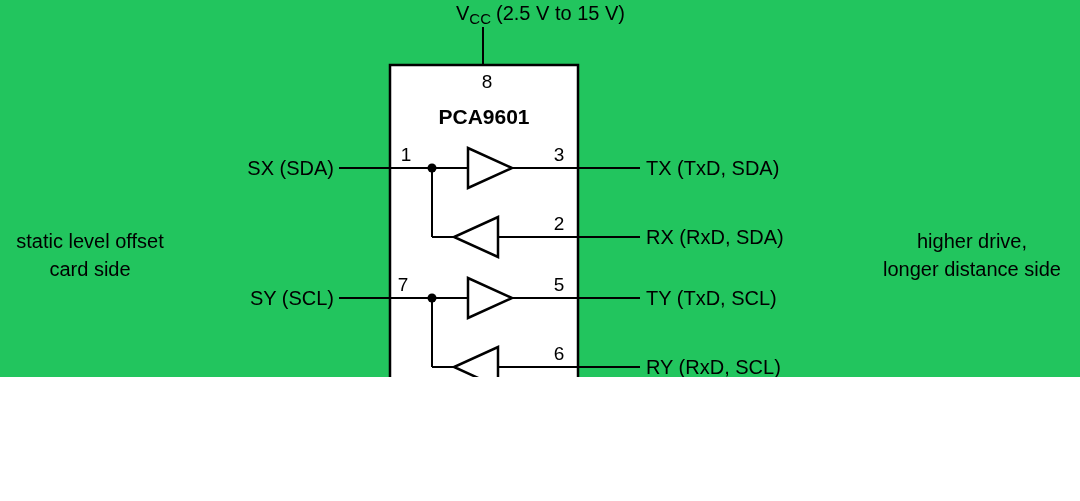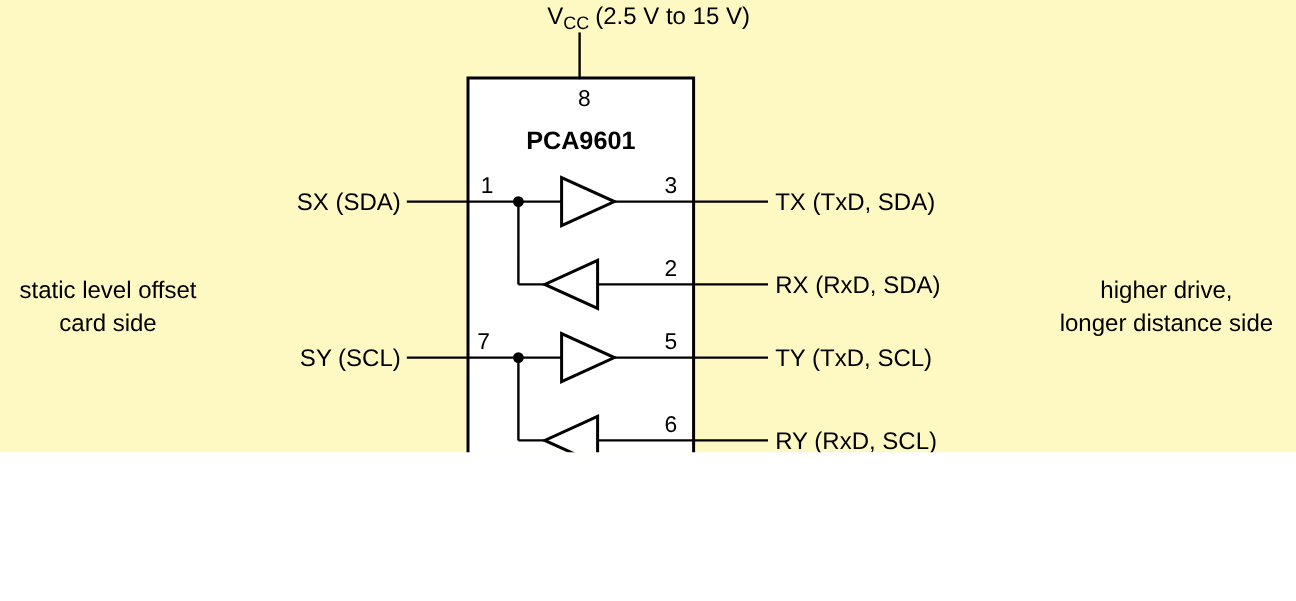--- a/index.html
+++ b/index.html
@@ -4,21 +4,21 @@
 <style>
   html, body {
     margin: 0;
     padding: 0;
     background: #ffffff;
   }
   .stage {
     position: relative;
     width: 1080px;
     height: 377px;
-    background: #fef9c3;
+    background: #22c55e;
     overflow: hidden;
   }
   svg text {
     font-family: "Liberation Sans", "DejaVu Sans", sans-serif;
     fill: #000000;
   }
   .pin-label { font-size: 20px; }
   .pin-number { font-size: 19px; }
   .chip-name { font-size: 21px; font-weight: bold; }
   .side-note { font-size: 20px; }

